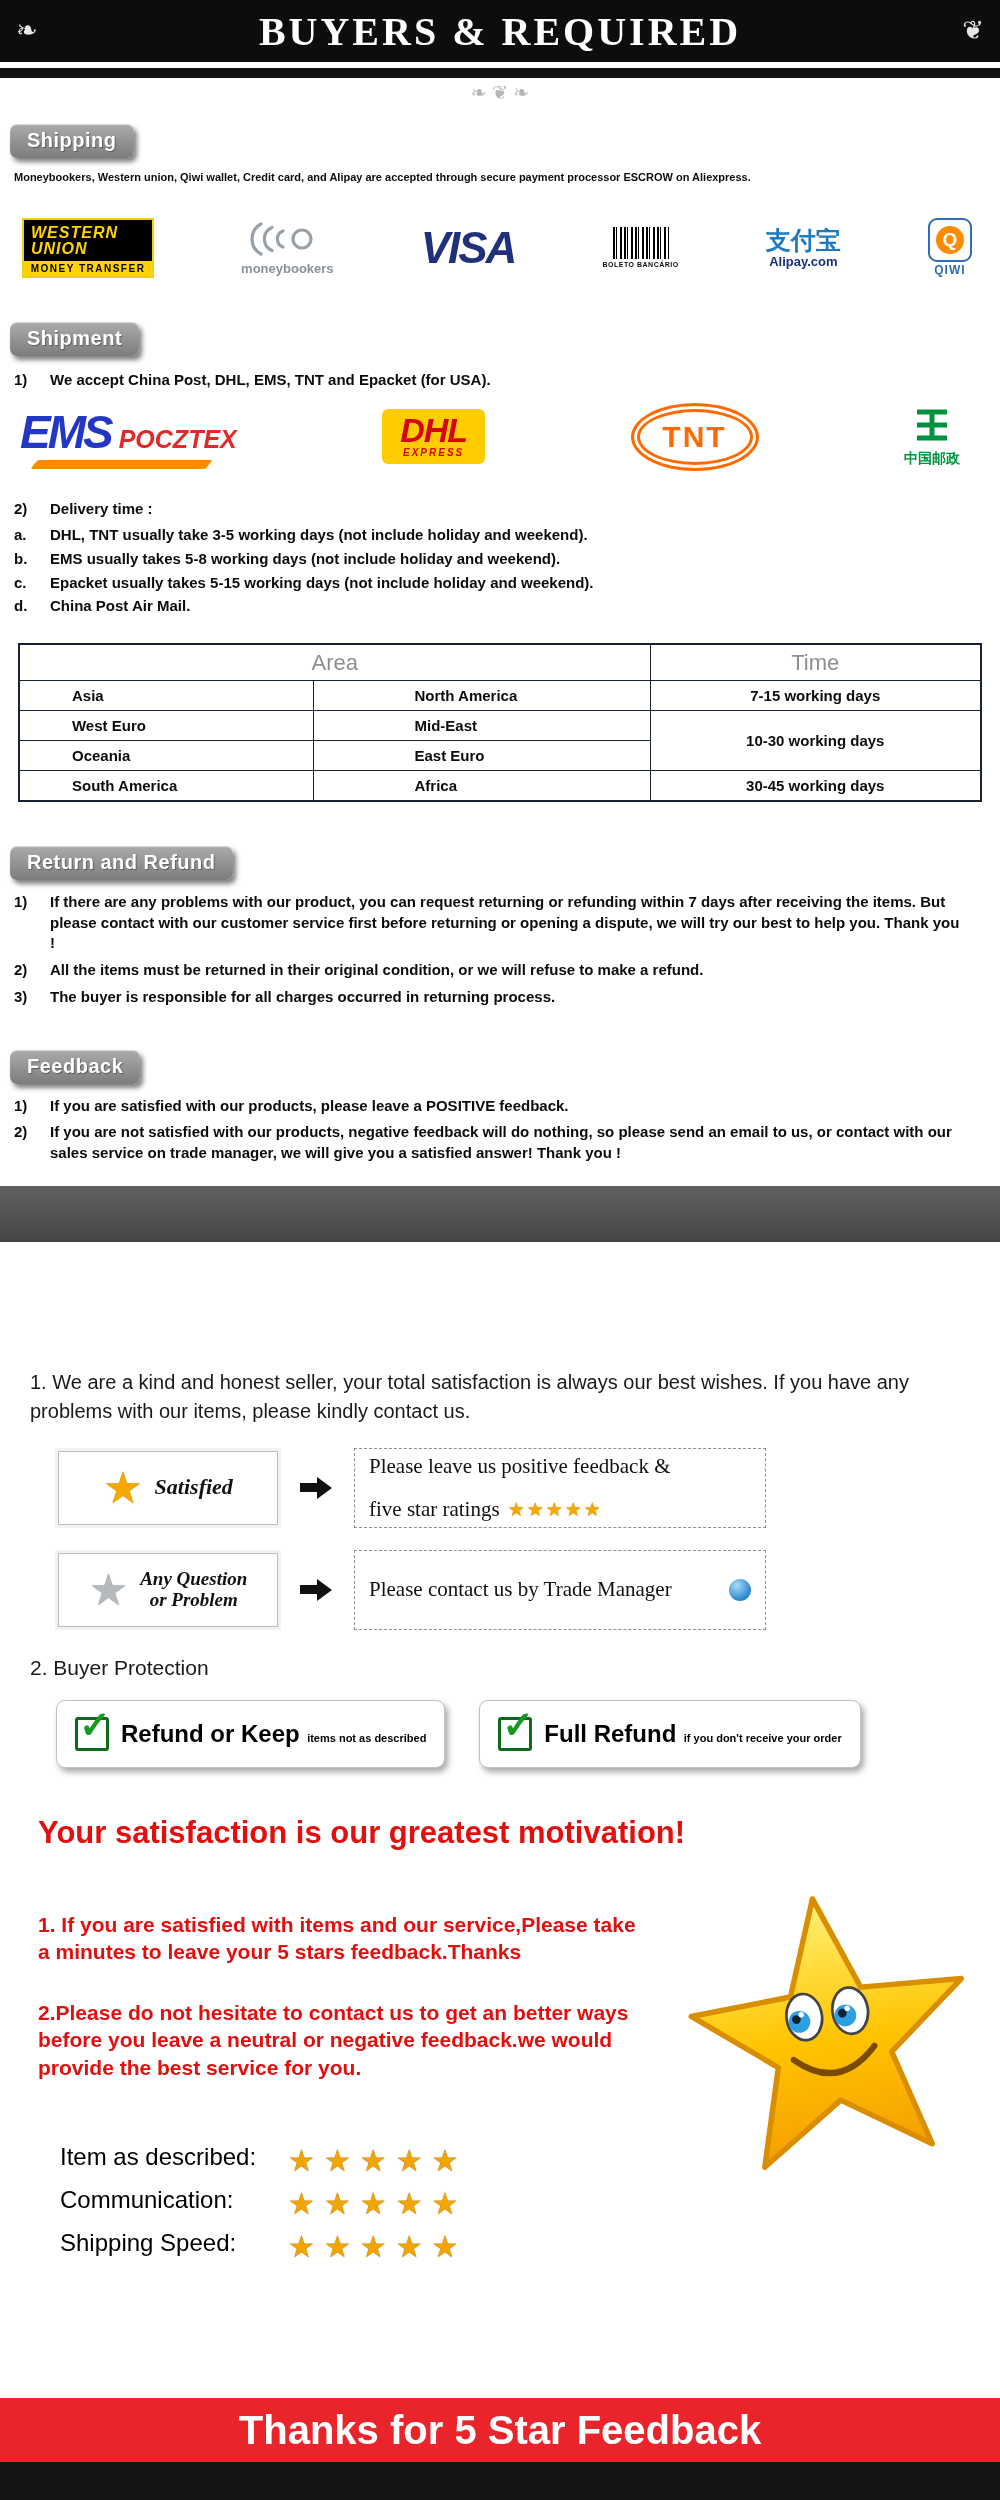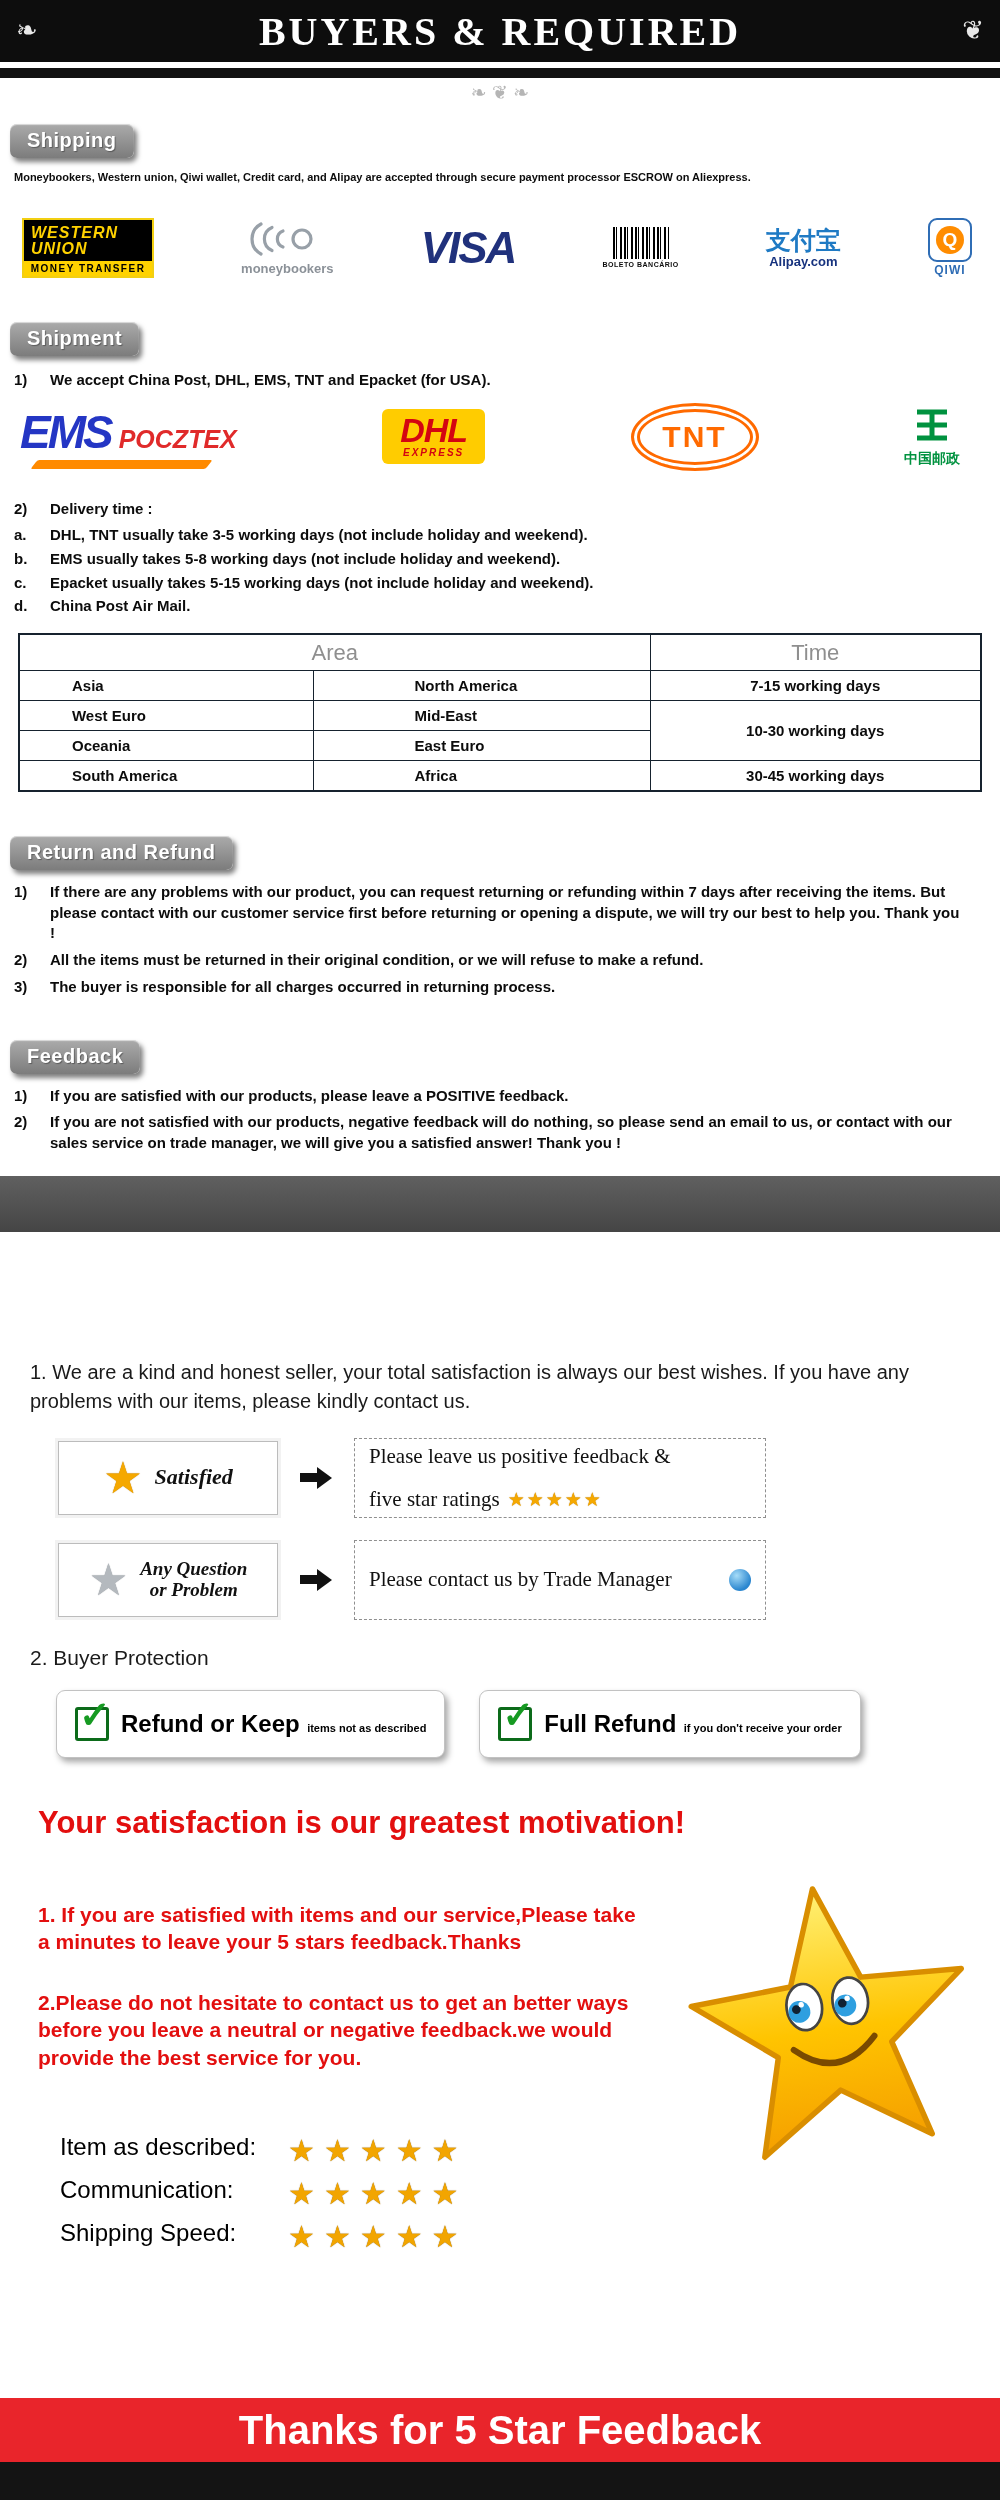--- a/index.html
+++ b/index.html
@@ -62,21 +62,21 @@
   .logo-dhl{background:#ffcc00;border-radius:6px;padding:5px 18px 6px;text-align:center;}
   .dhl-main{color:#d40511;font-style:italic;font-weight:800;font-size:34px;line-height:.95;letter-spacing:-1px;}
   .dhl-sub{color:#d40511;font-style:italic;font-weight:bold;font-size:10px;letter-spacing:2px;}
   .logo-tnt{width:122px;height:62px;border:3px solid #ff6a00;border-radius:50%;display:flex;align-items:center;justify-content:center;
             box-shadow:inset 0 0 0 3px #fff, inset 0 0 0 6px #ff6a00;}
   .tnt-text{color:#ff6a00;font-weight:800;font-size:30px;letter-spacing:2px;}
   .logo-cnpost{text-align:center;}
   .cnpost-label{color:#00923f;font-size:14px;font-weight:bold;margin-top:1px;}
 
   
-  .ship-table{width:962px;margin:16px auto 0;border-collapse:collapse;border:2px solid #16222e;table-layout:fixed;background:#fff;padding-left:42px;}
+  .ship-table{width:962px;margin:26px auto 0;border-collapse:collapse;border:2px solid #16222e;table-layout:fixed;background:#fff;padding-left:42px;}
   .ship-table td{border:1px solid #16222e;height:27px;font-size:15px;font-weight:bold;color:#0c0c0c;}
   .ship-table .th-area,.ship-table .th-time{font-size:22px;font-weight:normal;color:#8f8f8f;text-align:center;height:33px;}
   .ship-table .c1{padding-left:52px;}
   .ship-table .c2{padding-left:100px;}
   .ship-table .time{text-align:center;}
 
   
   .gray-band{height:56px;background:linear-gradient(180deg,#606060,#454545);margin-top:22px;}
 
   

